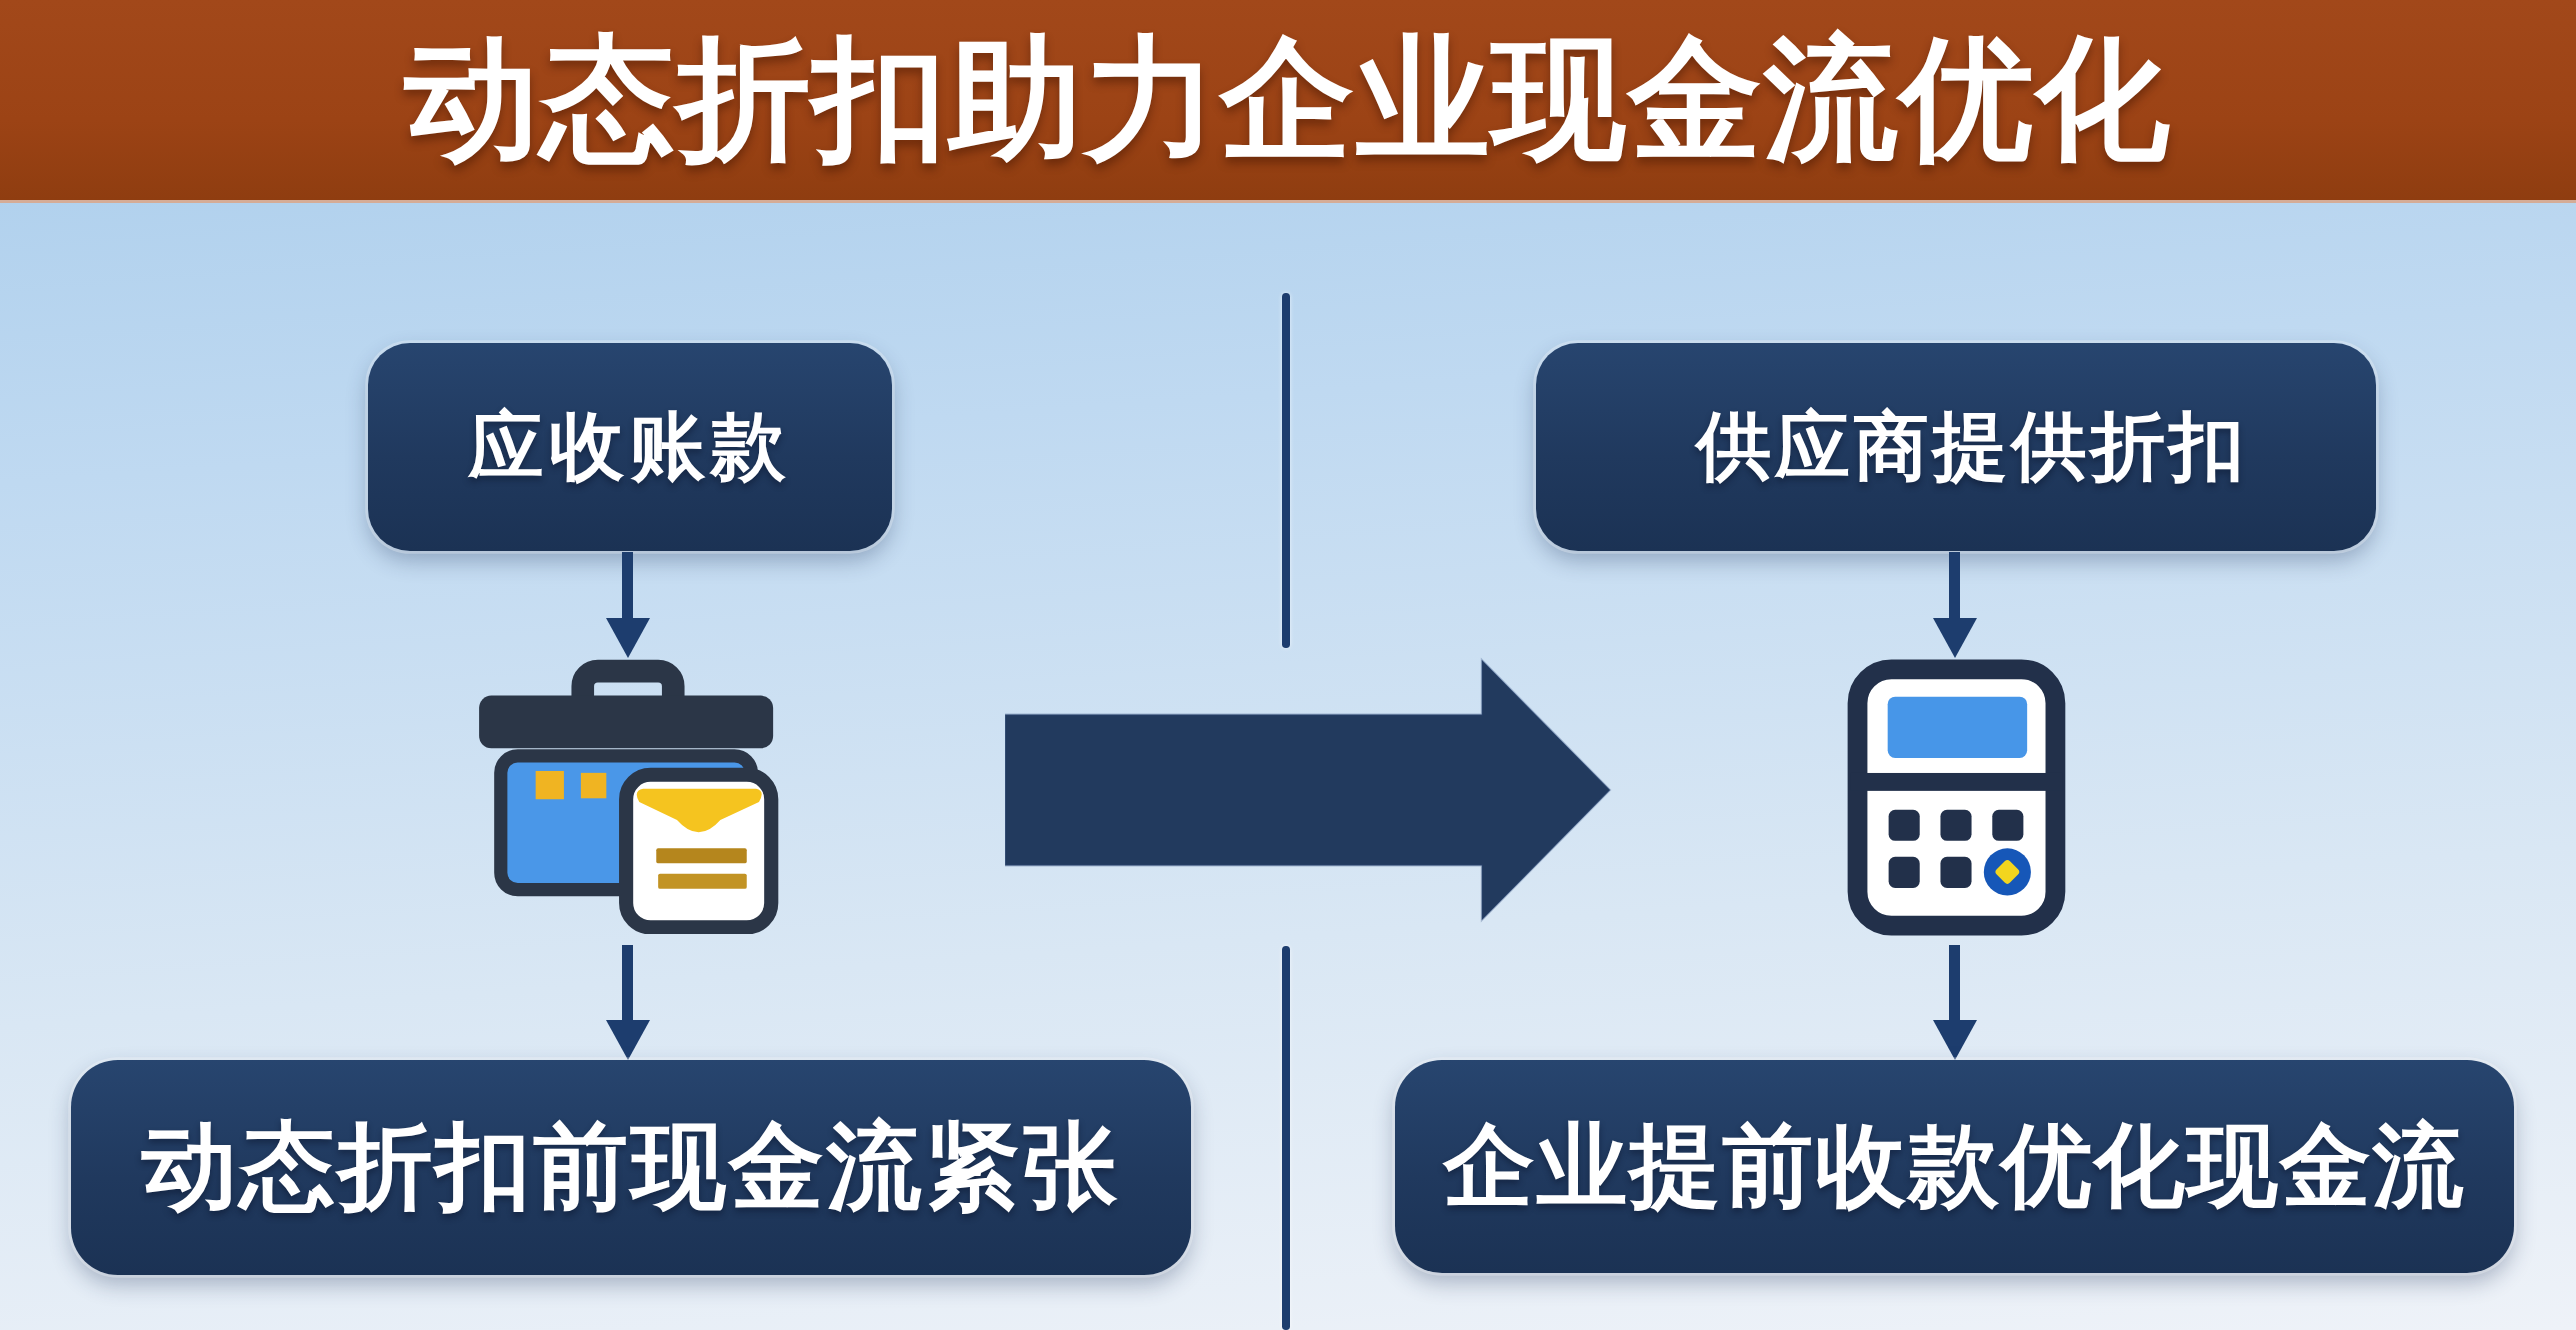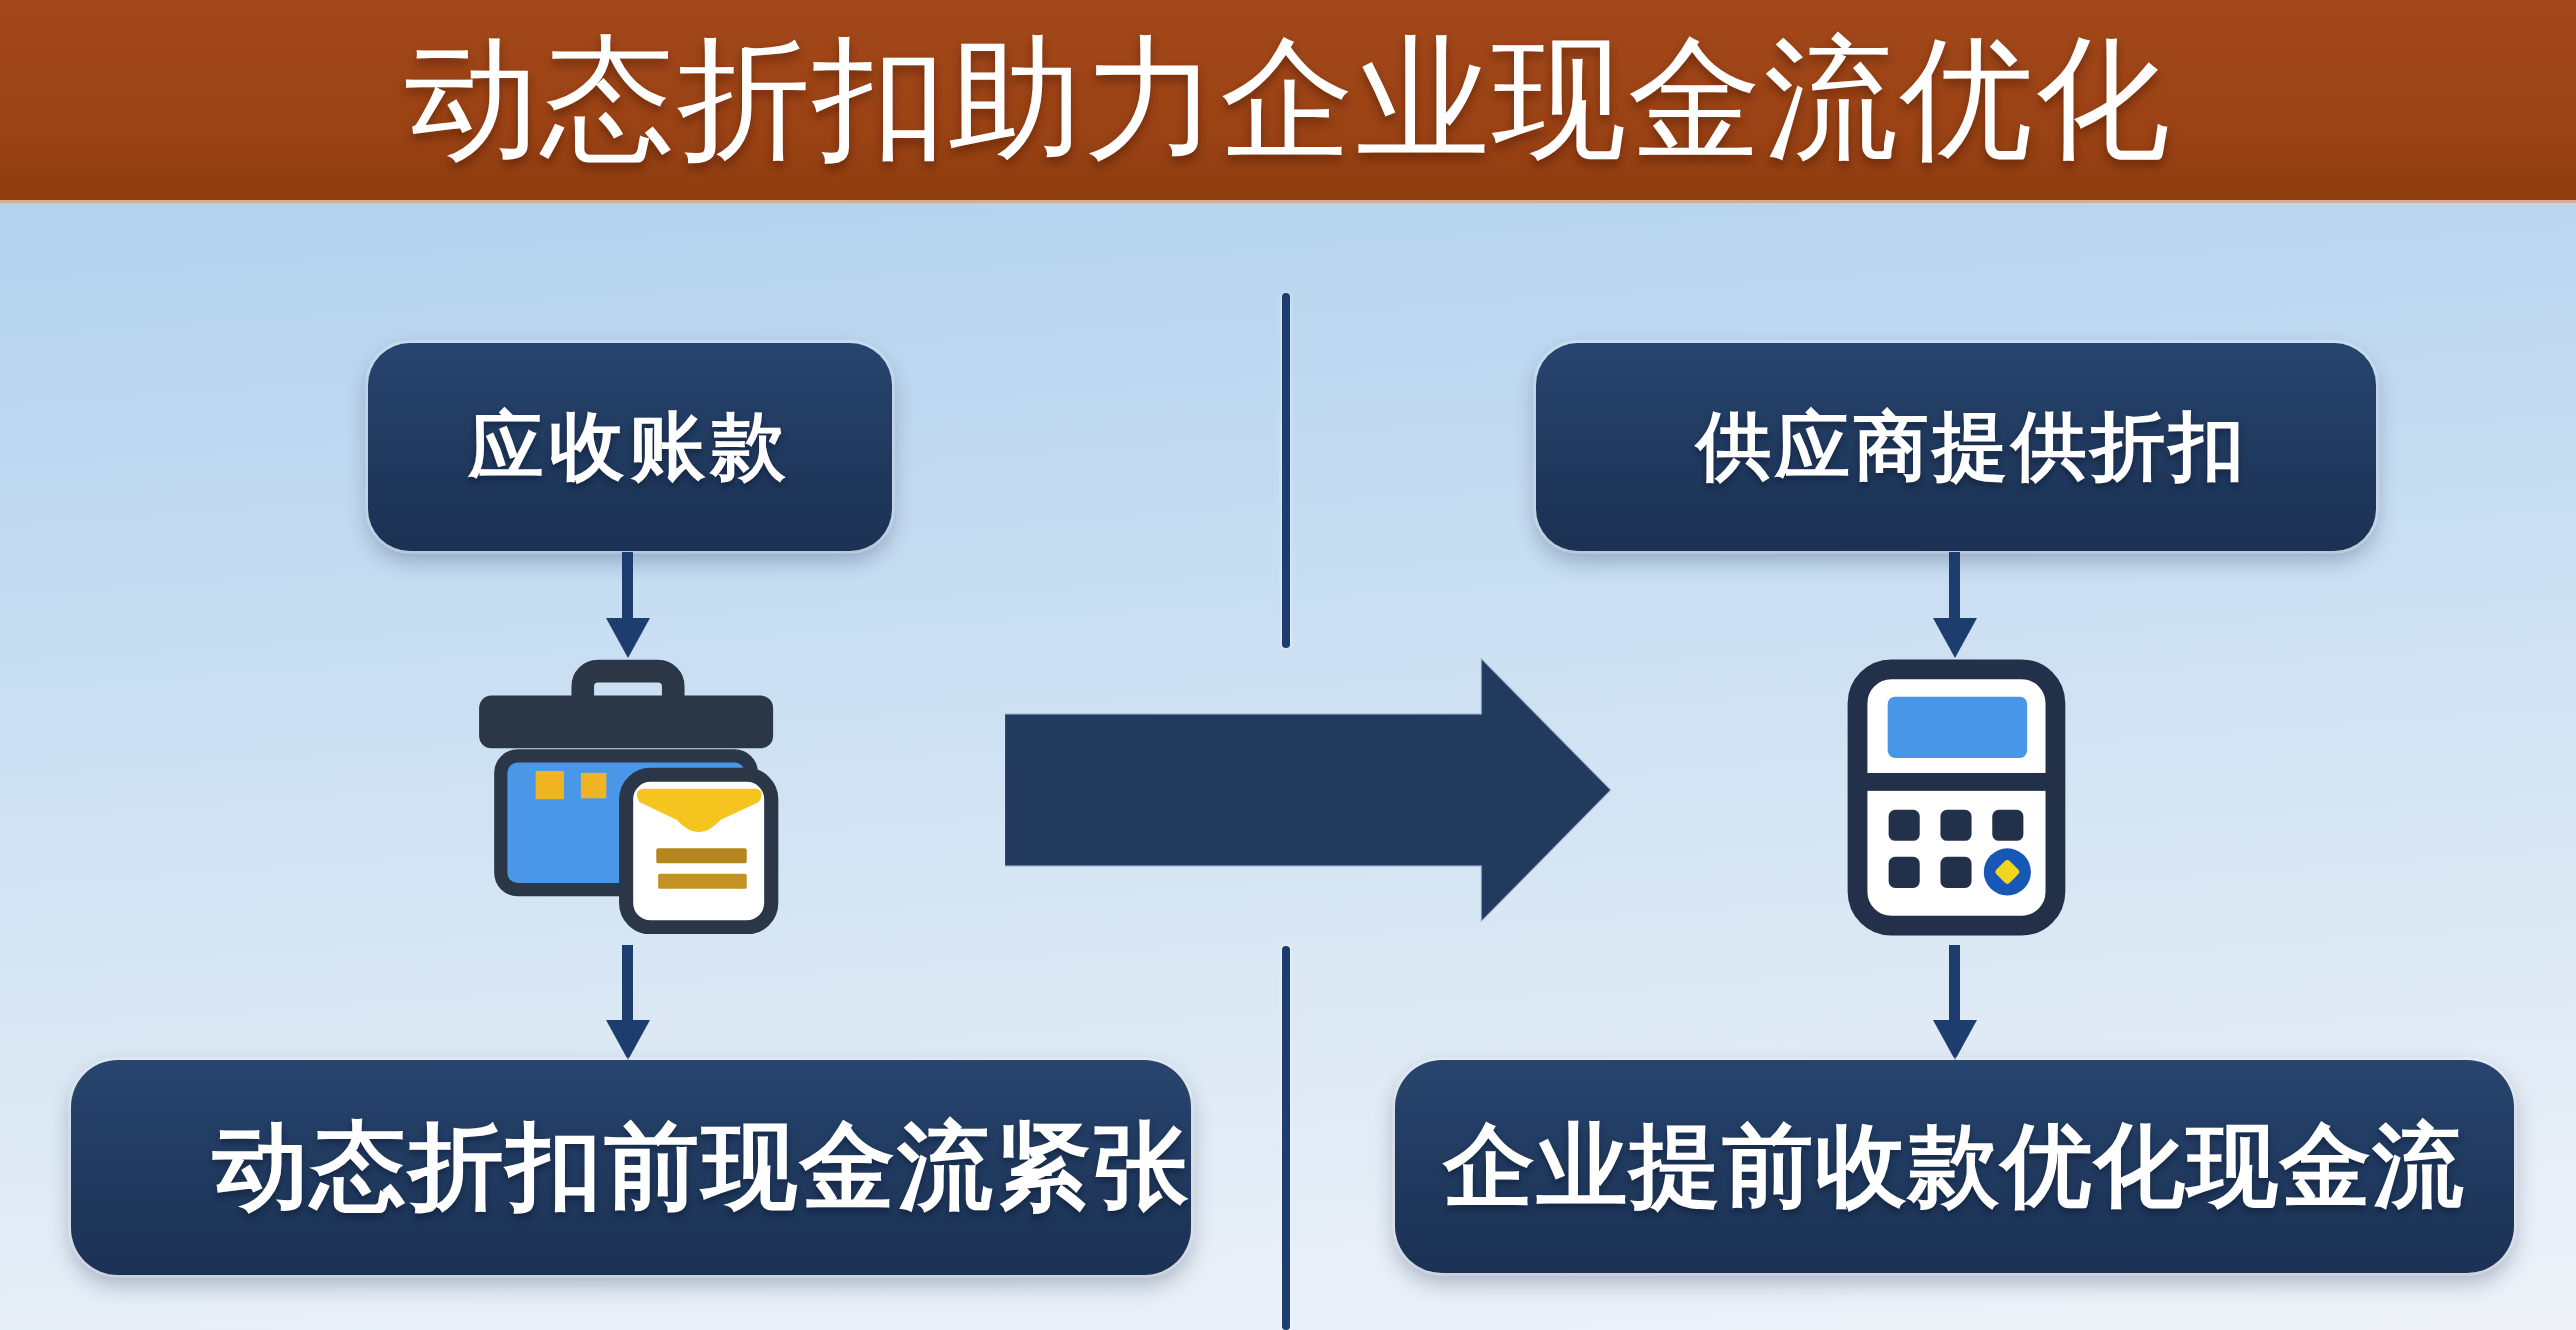--- a/index.html
+++ b/index.html
@@ -33,37 +33,37 @@
       var(--bg_bottom,#eef2f8) 100%);
   }
   .header{
     position:absolute;left:0;top:0;width:2576px;height:203px;
     background:linear-gradient(180deg,#a2481a 0%,var(--header_bg,#9c4315) 60%,#8f3d10 100%);
     border-bottom:3.8px solid rgba(255,255,255,.55);
     display:flex;align-items:center;justify-content:center;
   }
   .title{
     color:var(--text_white,#fff);
-    font-size:134px;font-weight:400;letter-spacing:1.9px;
+    font-size:134px;font-weight:700;letter-spacing:1.9px;
     text-shadow:0 5.7px 9.4px rgba(60,18,0,.45);
     white-space:nowrap;
     text-align:right;
   }
   .node{
     position:absolute;
     background:linear-gradient(180deg,#27456f 0%,var(--panel_navy,#20395e) 55%,var(--panel_navy_dark,#1b3254) 100%);
     border-radius:42px;
     display:flex;align-items:center;justify-content:center;
     color:var(--text_white,#fff);font-weight:800;white-space:nowrap;
     box-shadow:0 0 0 2.8px rgba(255,255,255,.28), 0 9.4px 21px rgba(25,45,85,.30);
     text-shadow:0 3.8px 6.6px rgba(8,18,40,.45);
   }
   .node-tl{left:368px;top:343px;width:524px;height:208px;font-size:75px;letter-spacing:5.7px;}
   .node-tr{left:1536px;top:343px;width:840px;height:208px;font-size:75px;letter-spacing:3.8px;padding-left:32px;}
-  .node-bl{left:71px;top:1060px;width:1120px;height:215px;font-size:95px;letter-spacing:2.8px;border-radius:47px;justify-content:flex-end;}
+  .node-bl{left:71px;top:1060px;width:1120px;height:215px;font-size:95px;letter-spacing:2.8px;border-radius:47px;}
   .node-br{left:1395px;top:1060px;width:1119px;height:213px;font-size:91px;letter-spacing:1.9px;border-radius:47px;}
   .divider{
     position:absolute;width:7.5px;background:var(--connector_navy,#1d3d6e);
     border-radius:3.8px;left:1282px;
     box-shadow:0 0 4.7px rgba(255,255,255,.65);
   }
   .divider-top{top:293px;height:355px;}
   .divider-bottom{top:946px;height:384px;}
   .varrow{position:absolute;width:43px;display:flex;flex-direction:column;align-items:center;}
   .varrow .shaft{width:10.4px;background:var(--connector_navy,#1d3d6e);}

